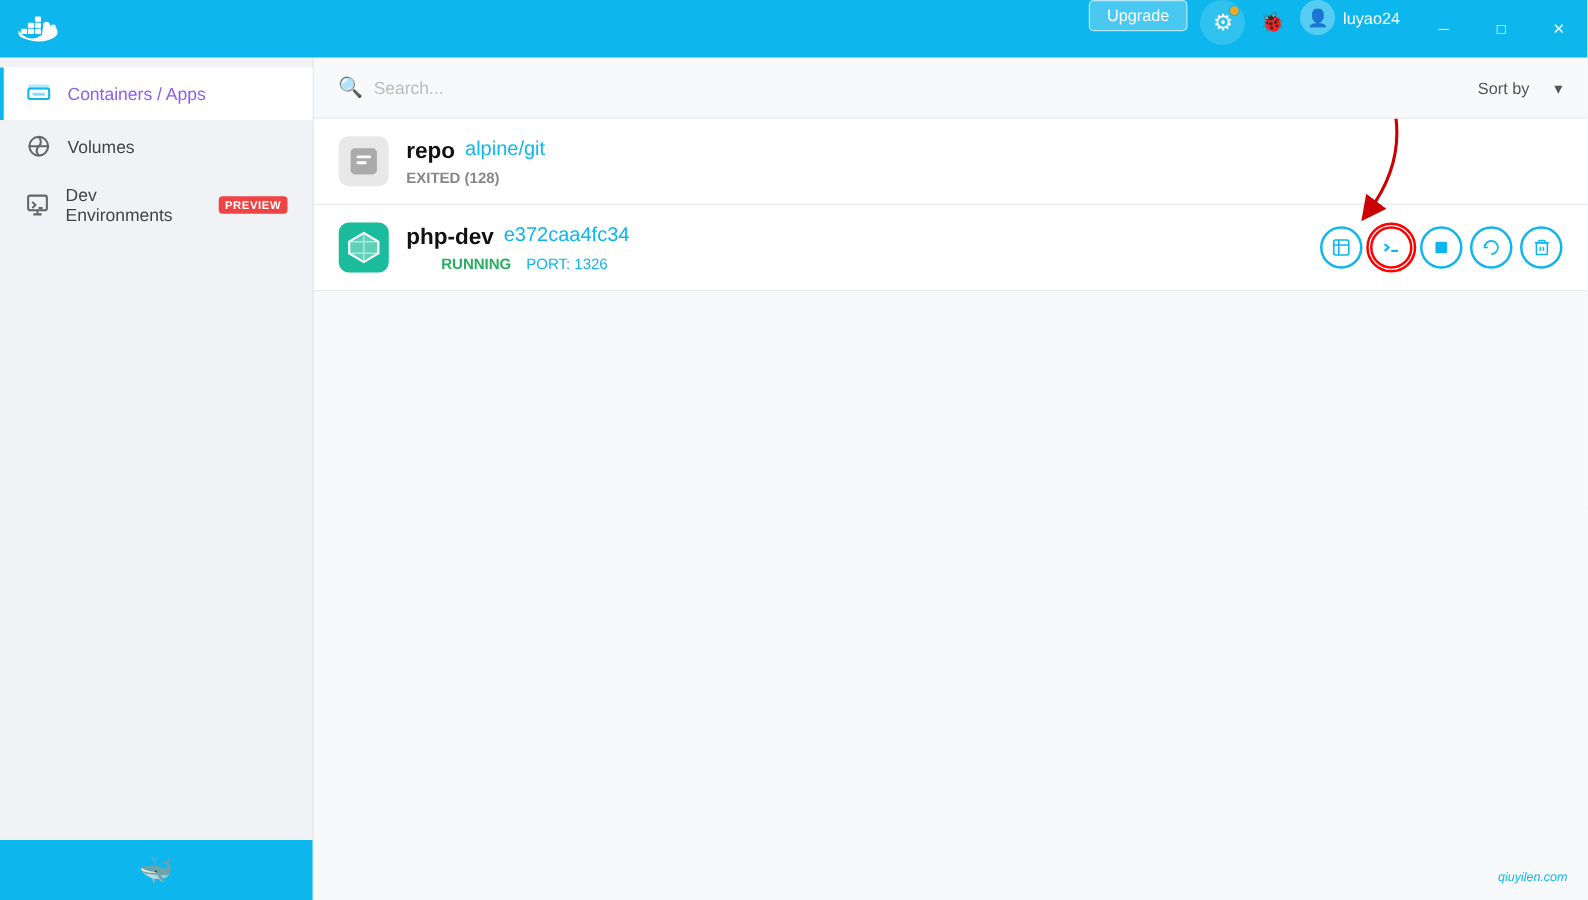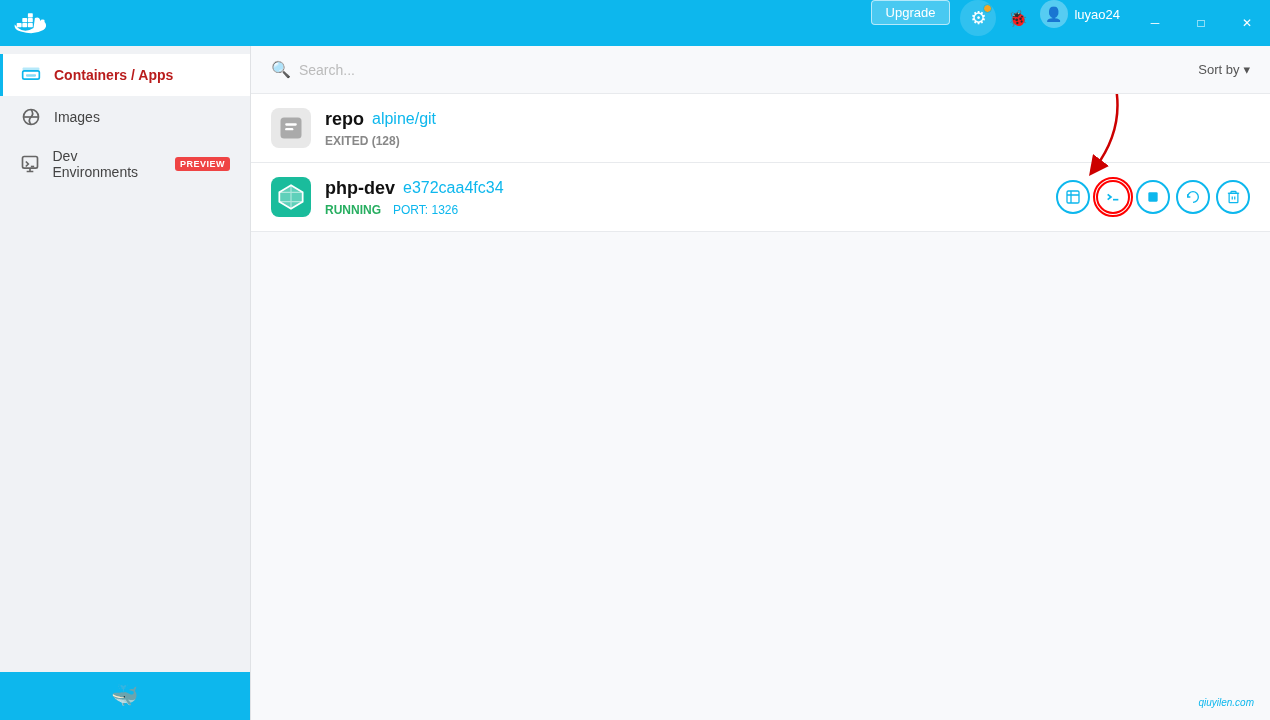--- a/index.html
+++ b/index.html
@@ -130,22 +130,22 @@
       gap: 12px;
       padding: 10px 20px;
       cursor: pointer;
       color: #444;
       font-size: 14px;
       border-radius: 0;
       position: relative;
     }
     .sidebar-item.active {
       background: #fff;
-      font-weight: 700;
-      color: #b91c1c;
+      font-weight: 400;
+      color: #8b5cf6;
     }
     .sidebar-item.active::before {
       content: '';
       position: absolute;
       left: 0;
       top: 0;
       bottom: 0;
       width: 3px;
       background: #0db7ed;
     }
@@ -204,21 +204,21 @@
       background: transparent;
       font-size: 14px;
       color: #333;
       outline: none;
       width: 280px;
     }
     .search-input::placeholder { color: #bbb; }
     .sort-btn {
       display: flex;
       align-items: center;
-      gap: 4px;
+      gap: 20px;
       color: #555;
       font-size: 13px;
       cursor: pointer;
     }
 
     
     .container-list {
       flex: 1;
       overflow-y: auto;
     }
@@ -268,20 +268,21 @@
     }
     .status-exited {
       color: #888;
       font-weight: 600;
       text-transform: uppercase;
     }
     .status-running {
       color: #27ae60;
       font-weight: 600;
       text-transform: uppercase;
+      margin-left: 28px;
     }
     .port-info {
       color: #0db7ed;
       font-size: 12px;
     }
     .container-actions {
       display: flex;
       align-items: center;
       gap: 6px;
     }
@@ -366,21 +367,21 @@
       </div>
 
       <div class="sidebar-item">
         <div class="sidebar-icon">
           <svg width="20" height="20" viewBox="0 0 24 24" fill="none" stroke="currentColor" stroke-width="2">
               <circle cx="12" cy="12" r="9"></circle>
               <path d="M12 3 Q16 8 12 12 Q8 16 12 21"></path>
               <path d="M3 12 h18"></path>
             </svg>
         </div>
-        <span>Images</span>
+        <span>Volumes</span>
       </div>
 
 
       <div class="sidebar-item">
         <div class="sidebar-icon">
           <svg width="20" height="20" viewBox="0 0 24 24" fill="none" stroke="currentColor" stroke-width="2">
               <rect x="3" y="3" width="18" height="14" rx="2"></rect>
               <path d="M8 21 h8 M12 17 v4"></path>
               <path d="M7 9 l3 3 -3 3"></path>
               <path d="M13 15 h4"></path>

